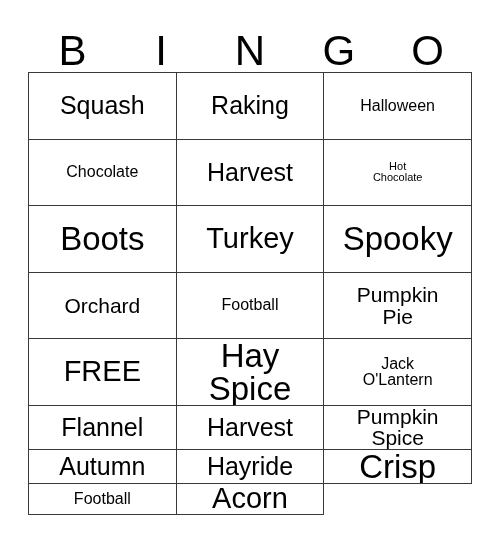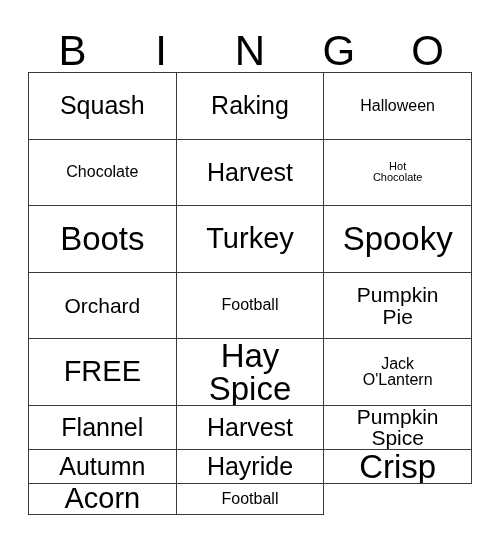--- a/index.html
+++ b/index.html
@@ -157,20 +157,20 @@
     <div class="cell">
         <span class="cell-text fs-lg">Autumn</span>
       </div>
     <div class="cell">
         <span class="cell-text fs-lg">Hayride</span>
       </div>
     <div class="cell">
         <span class="cell-text fs-xxl">Crisp</span>
       </div>
     <div class="cell">
-        <span class="cell-text fs-xl">Acorn</span>
+        <span class="cell-text fs-sm">Football</span>
       </div>
     <div class="cell">
-        <span class="cell-text fs-sm">Football</span>
+        <span class="cell-text fs-xl">Acorn</span>
       </div>
   </div>
 
 </div>
 
 </body></html>

